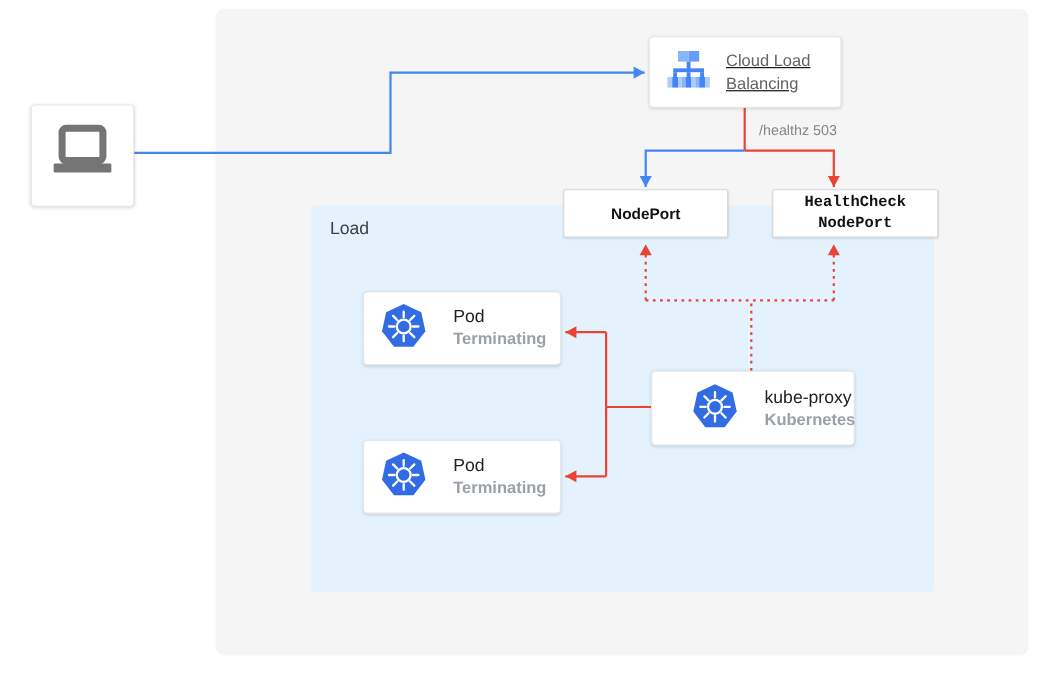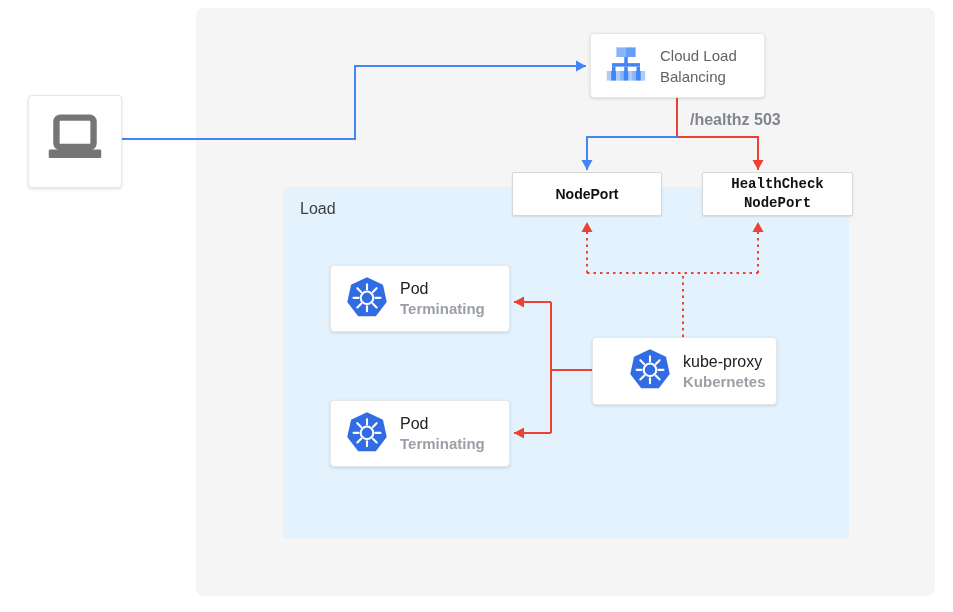--- a/index.html
+++ b/index.html
@@ -12,39 +12,39 @@
                  background:#e3f2fd; border-radius:3px; }
   .nodes-label { position:absolute; left:17px; top:13px; font-size:16px; color:#3c4043; }
 
   .wires { position:absolute; left:0; top:0; width:953px; height:612px; pointer-events:none; }
 
   .card { position:absolute; background:#ffffff; border:1px solid #e7e8ea; border-radius:4px;
           box-shadow:0 1px 3px rgba(0,0,0,0.14); display:flex; align-items:center; }
 
   .laptop-box { left:28px; top:95px; width:94px; height:93px; justify-content:center; }
 
-  .clb-box { left:590px; top:33px; width:175px; height:65px; padding-left:14px; gap:13px; }
+  .clb-box { left:590px; top:33px; width:175px; height:65px; padding-left:14px; gap:13px;text-decoration:underline; }
   .clb-title { font-size:15px; line-height:21px; color:#5f6368; width:96px; }
 
   .port-box { position:absolute; background:#ffffff; border:1px solid #d6d8da; border-radius:2px;
               box-shadow:0 1px 2px rgba(0,0,0,0.10); display:flex; flex-direction:column;
               align-items:center; justify-content:center; text-align:center;
               font-weight:bold; font-size:14px; line-height:19px; color:#111111; }
   .nodeport-box { left:512px; top:172px; width:150px; height:44px; }
   .hc-box { left:702px; top:172px; width:151px; height:44px;font-family:Liberation Mono, monospace; }
 
-  .entity { padding-left:15px; gap:12px;align-items:center; }
+  .entity { padding-left:15px; gap:24px;align-items:center; }
   .pod1-box { left:330px; top:265px; width:180px; height:67px; }
   .pod2-box { left:330px; top:400px; width:180px; height:67px; }
   .kp-box  { left:592px; top:337px; width:185px; height:68px;padding-left:36px; }
   .entity-title { font-size:16px; color:#202124; line-height:21px; }
   .entity-sub { font-size:15px; color:#9aa0a6; line-height:20px;font-weight:bold; }
 
-  .healthz-label { position:absolute; left:690px; top:111px; font-size:16px;
-                   font-weight:bold; color:#80868b; }
+  .healthz-label { position:absolute; left:690px; top:111px; font-size:13px;
+                   font-weight:normal; color:#80868b; }
 </style>
 </head>
 <body>
 
 <div class="canvas">
 
   <div class="outer-panel"></div>
 
   <div class="nodes-panel">
     <div class="nodes-label">Load</div>

